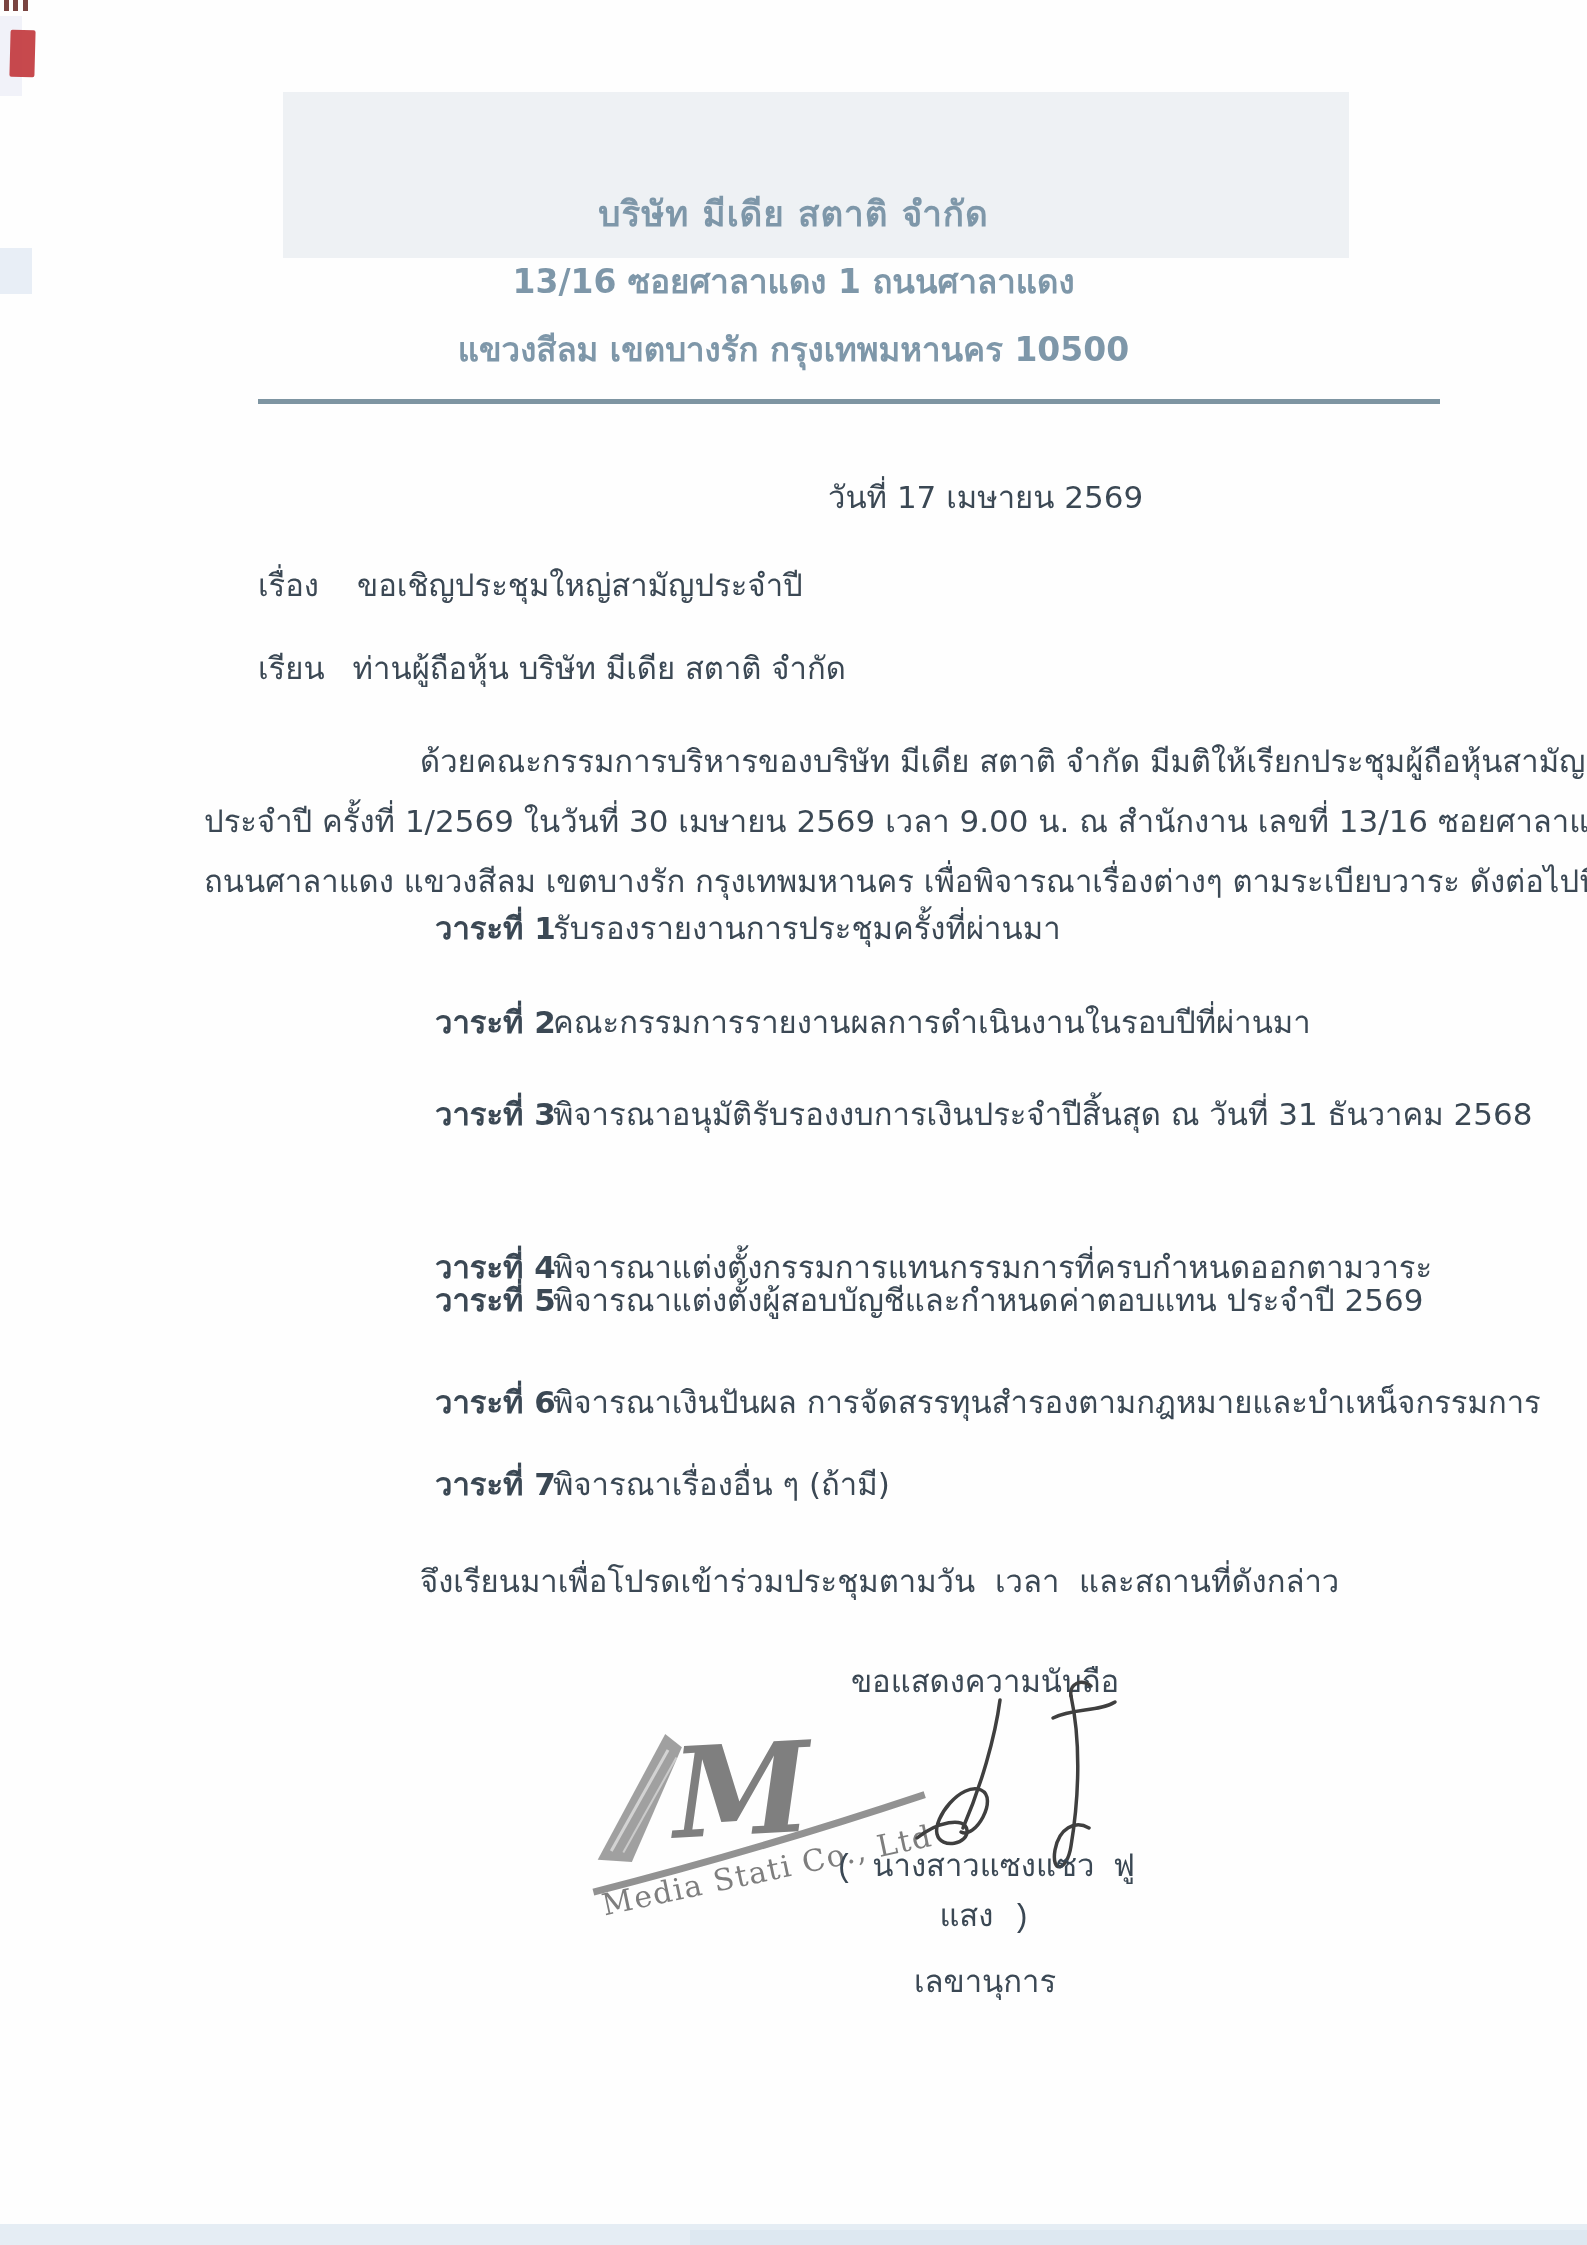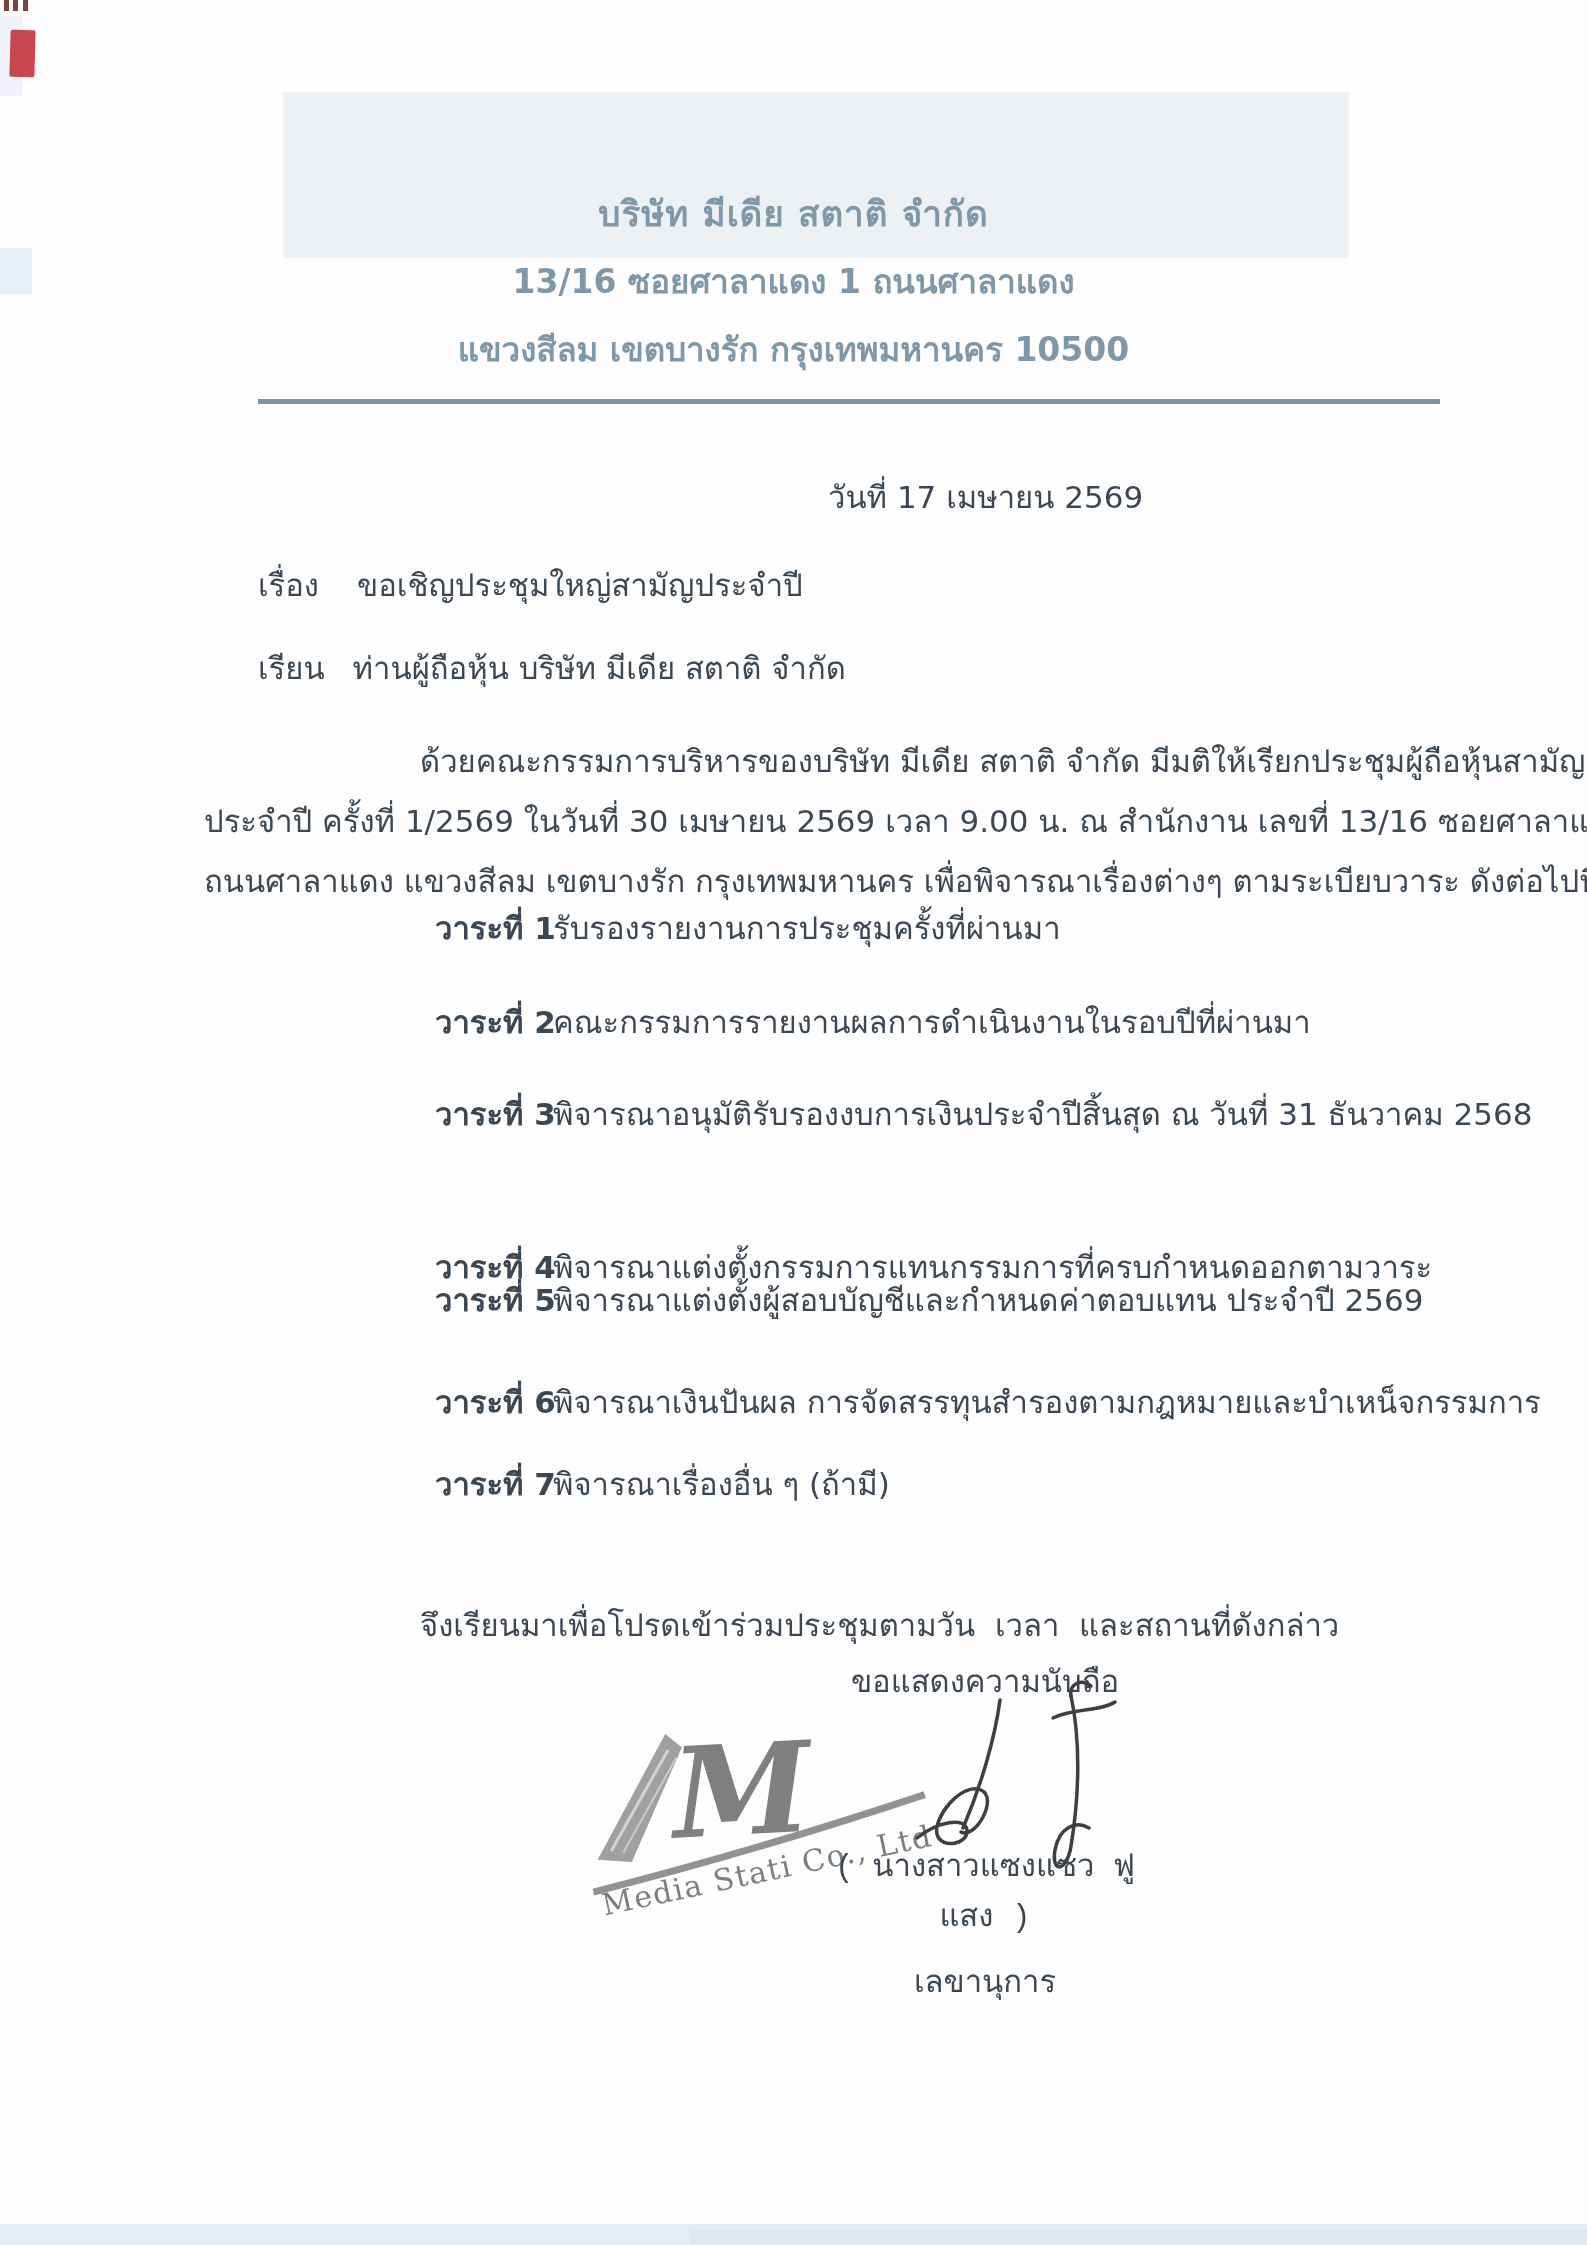--- a/index.html
+++ b/index.html
@@ -38,21 +38,21 @@
 
   .body-par { position:absolute; left:204px; top:731px; width:1262px; font-size:31px; line-height:60px; }
   .body-line { white-space:nowrap; }
   .body-line.indent { padding-left:216px; }
 
   .agenda-row { position:absolute; left:435px; display:flex; font-size:31px; white-space:nowrap; }
   .agenda-label { flex:none; width:118px; font-weight:600; }
   .a1 { top:903px; } .a2 { top:997px; } .a3 { top:1089px; } .a4 { top:1242px;align-items:center; }
   .a5 { top:1275px; } .a6 { top:1377px; } .a7 { top:1459px; }
 
-  .closing  { position:absolute; left:420px; top:1556px; font-size:31px; white-space:nowrap;margin-top:44px; }
+  .closing  { position:absolute; left:420px; top:1556px; font-size:31px; white-space:nowrap; }
   .sign-off { position:absolute; left:820px; top:1656px; width:330px; text-align:center; font-size:31px; }
 
   .stamp { position:absolute; left:583px; top:1693px; width:362px; height:222px;
            transform:rotate(-3deg); opacity:.88; }
   .signature { position:absolute; left:903px; top:1678px; width:252px; height:212px; }
 
   .sign-block { position:absolute; left:820px; top:1840px; width:330px; text-align:center; font-size:31px;font-family:Liberation Mono, monospace; }
   .signer-title { margin-top:16px; }
 </style>
 </head>

